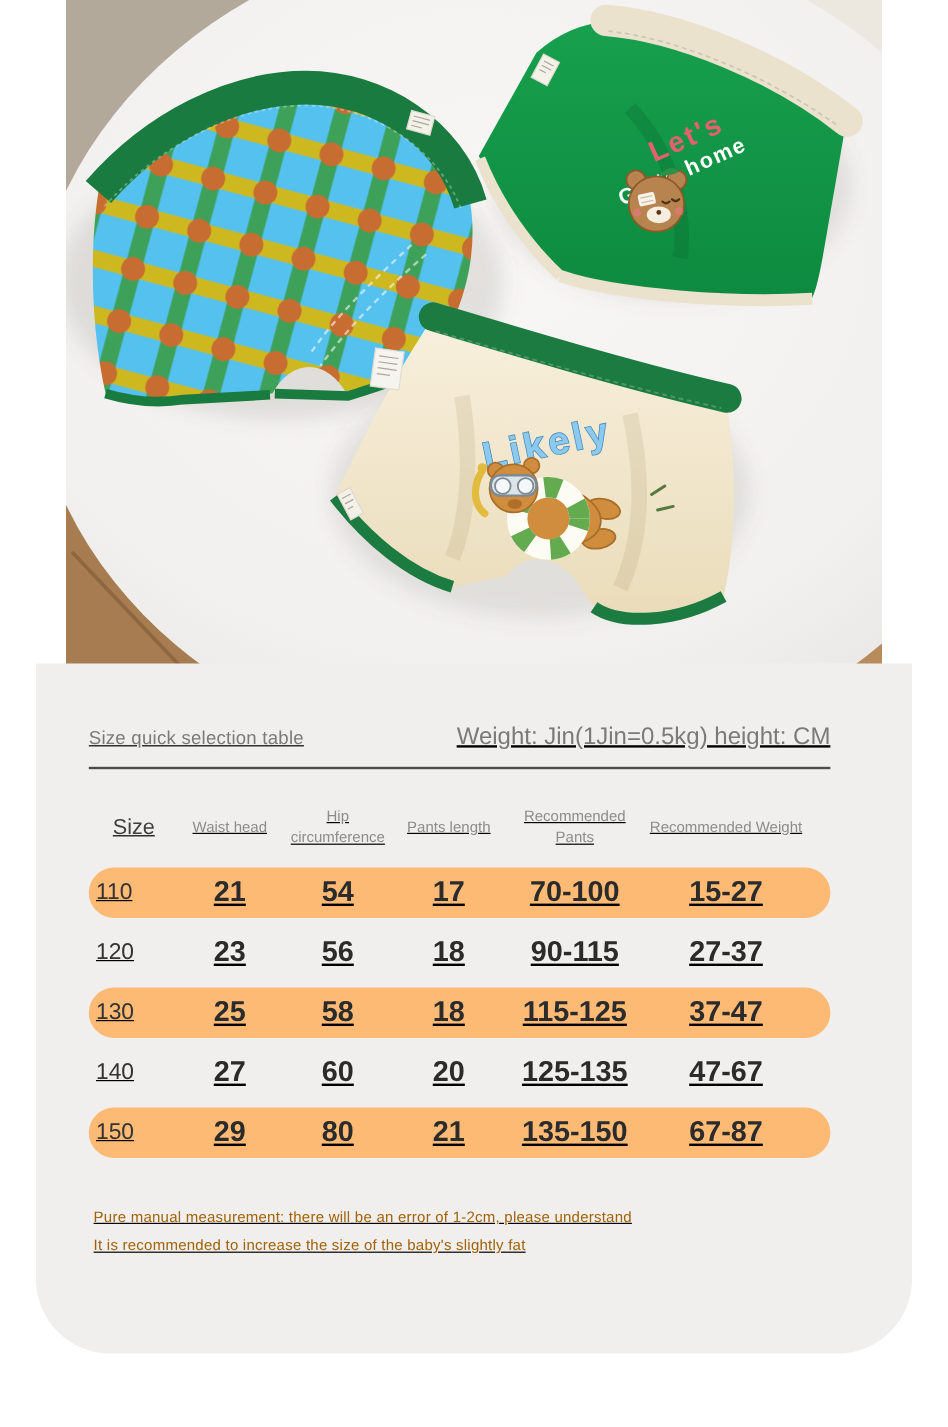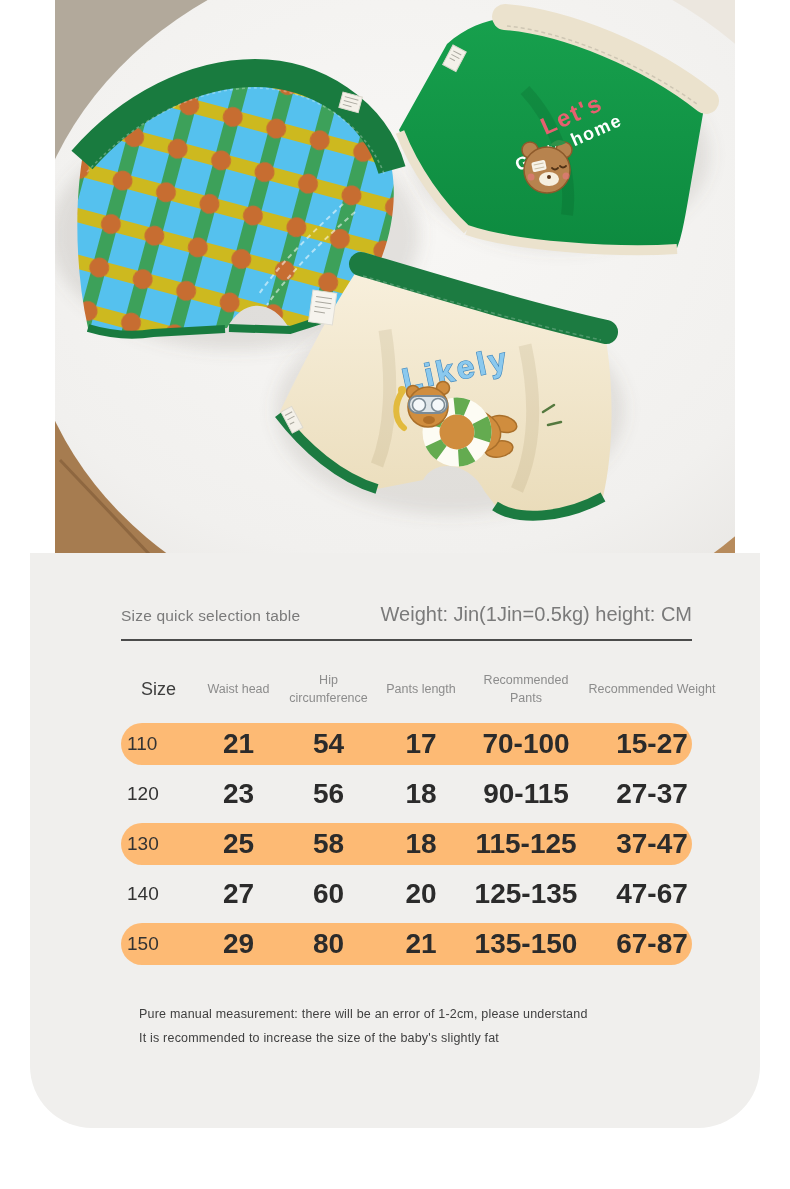--- a/index.html
+++ b/index.html
@@ -6,40 +6,40 @@
   .screen{position:relative;width:790px;height:1189px;background:#ffffff;overflow:hidden;
           font-family:"Liberation Sans",sans-serif;}
 
   
   .photo{position:absolute;left:55px;top:0;width:680px;height:555px;}
   .photo svg{display:block;width:680px;height:555px;}
 
   
   .panel{position:absolute;left:30px;top:553px;width:730px;height:575px;
          background:#f0efed;border-radius:0 0 62px 62px;box-sizing:border-box;
-         padding:50px 68px 0 91px;}
+         padding:50px 68px 0 44px;text-decoration:underline;}
 
   .title-row{display:flex;justify-content:space-between;align-items:baseline;}
   .tbl-title{font-size:15.5px;color:#7a7a7a;letter-spacing:.2px;}
   .tbl-unit{font-size:20px;color:#7a7a7a;}
   .title-line{border-top:2px solid #4b4b4b;margin-top:13px;}
 
   .grid{display:grid;grid-template-columns:75px 85px 95px 90px 120px 132px;align-items:center;}
   .hdr-row{margin-top:24px;min-height:48px;}
   .hdr{font-size:12.5px;color:#8c8c8c;line-height:1.45;text-align:center;}
   .hdr.first{font-size:18px;color:#3e3e3e;text-align:center;}
 
   .rows{margin-top:10px;}
   .t-row{height:42px;border-radius:21px;margin-bottom:8px;}
   .t-row.white{background:#fdba74;}
-  .cell{font-size:28px;font-weight:bold;color:#2b2b2b;text-align:center;}
+  .cell{font-size:24px;font-weight:bold;color:#2b2b2b;text-align:center;}
   .cell.size{font-size:19px;font-weight:normal;color:#333;text-align:left;padding-left:6px;}
 
   .notes{margin-top:42px;}
-  .note{font-size:12.5px;color:#404040;margin:0 0 10px 18px;letter-spacing:.2px;}
+  .note{font-size:12.5px;color:#a16207;margin:0 0 10px 4px;letter-spacing:.2px;}
 </style>
 </head>
 <body>
 
 <div class="screen">
 
   <div class="photo">
     <svg viewBox="0 0 680 555" xmlns="http://www.w3.org/2000/svg">
       <defs>
         <pattern id="plaid" width="45" height="45" patternUnits="userSpaceOnUse" patternTransform="rotate(15)">

